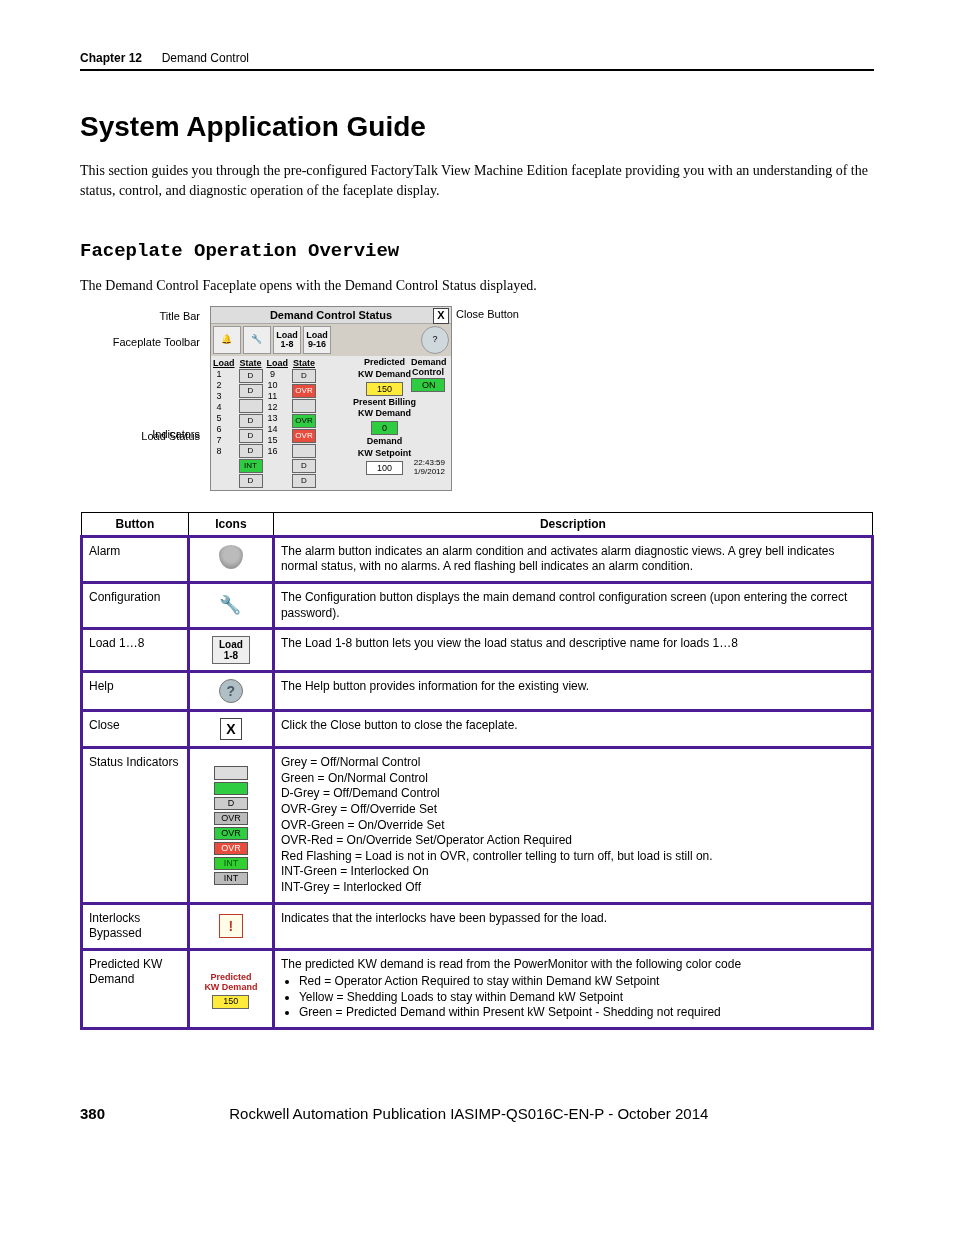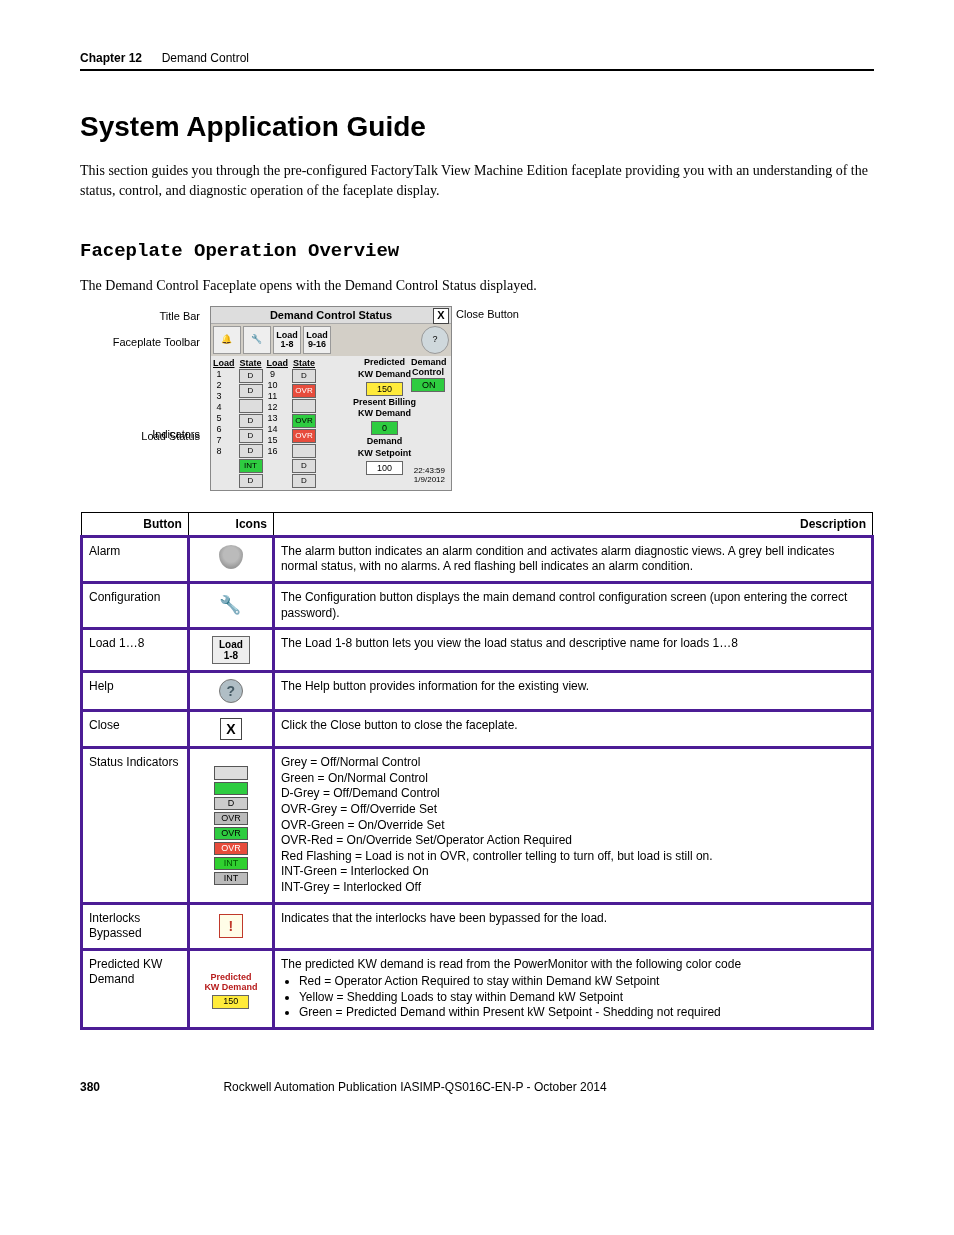--- a/index.html
+++ b/index.html
@@ -140,42 +140,42 @@
   .green-box { background:#2ecc40 !important; }
   .fp-dc {
     position:absolute;
     right:4px; top:0;
     width:34px;
     text-align:center;
   }
   .fp-time {
     position:absolute;
     right:4px;
-    bottom:4px;
+    bottom:12px;
     font-size:8px;
     text-align:right;
   }
   .close-btn-label {
     position:absolute;
     left:376px;
     top:2px;
     font-size:11px;
   }
   
   table.btable {
     border-collapse: collapse;
     width: 100%;
     font-size: 12px;
     margin-top: 0;
   }
   table.btable th {
     border: 1px solid #000;
     background: #fff;
     padding: 4px 6px;
-    text-align: right;
+    text-align: center;
     font-weight: bold;
     font-size: 12px;
   }
   table.btable td {
     border: 3px solid #4c1d95;
     padding: 6px;
     vertical-align: top;
     font-size: 12px;
     line-height: 1.3;
   }
@@ -275,22 +275,22 @@
     margin-top:2px;
     color:#000;
     font-weight:normal;
   }
   ul.tight {
     margin:2px 0 0 0;
     padding-left: 18px;
   }
   ul.tight li { margin:0; }
   .footer {
-    margin-top: 50px;
-    font-size: 12px;
+    margin-top: 75px;
+    font-size: 15px;
   }
   .footer .pnum { font-weight:bold; }
   .footer .pub { display:inline-block; margin-left:120px; }
 </style>
 </head>
 <body>
 
 <div class="header-line">
   <span class="chapter-label">Chapter 12</span>
   <span class="chapter-title">Demand Control</span>

